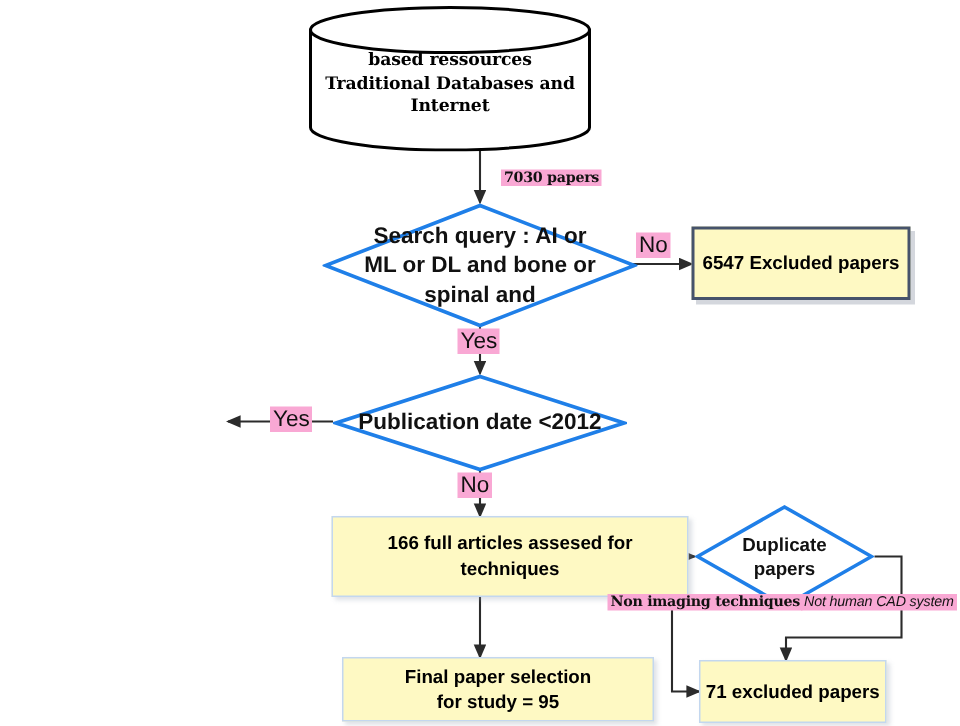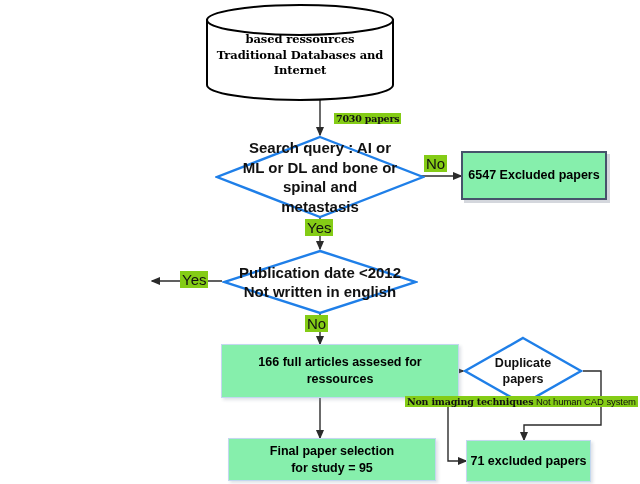--- a/index.html
+++ b/index.html
@@ -76,21 +76,21 @@
     line-height: 1.3;
     width: 86%;
   }
   .dia-label.big {
     font-size: 12.5px;
   }
 
   
   .box {
     z-index: 3;
-    background: #86efac;
+    background: #fef9c3;
     color: #000000;
     font-weight: bold;
     font-size: 12.5px;
     line-height: 1.35;
     justify-content: center;
   }
   .box.hard {
     border: 2px solid #46536b;
     box-shadow: 3px 3px 0 rgba(120,130,150,0.32);
   }
@@ -98,21 +98,21 @@
     border: 1px solid #c3d7ef;
     box-shadow: 2px 2px 3px rgba(150,160,175,0.30);
   }
 
   
   .elabel {
     position: absolute;
     z-index: 4;
     color: #111111;
     white-space: nowrap;
-    background: #84cc16;
+    background: #f9a8d4;
     padding: 0 2px;
   }
   .elabel.sans {
     font-family: "Liberation Sans", sans-serif;
     font-size: 15px;
   }
   .elabel.serif {
     font-family: "DejaVu Serif", "Liberation Serif", serif;
     font-size: 9.5px;
     font-weight: bold;
@@ -169,43 +169,41 @@
     </div>
   </div>
 
   <div class="node diamond" style="left:215px; top:135px; width:210px; height:84px;">
     <svg class="dia-svg" width="210" height="84" viewBox="0 0 210 84">
       <polygon points="105,2 208,42 105,82 2,42" fill="#ffffff" stroke="#1f7fe8" stroke-width="2.4"></polygon>
     </svg>
     <div class="dia-label">
       <div>Search query : AI or</div>
       <div>ML or DL and bone or spinal and</div>
-      <div>metastasis</div>
     </div>
   </div>
 
   <div class="node box hard" style="left:461px; top:151px; width:146px; height:49px;">
     <span>6547 Excluded papers</span>
   </div>
 
   <div class="node diamond" style="left:222px; top:249px; width:196px; height:66px;">
     <svg class="dia-svg" width="196" height="66" viewBox="0 0 196 66">
       <polygon points="98,2 194,33 98,64 2,33" fill="#ffffff" stroke="#1f7fe8" stroke-width="2.4"></polygon>
     </svg>
     <div class="dia-label">
       <div>Publication date &lt;2012</div>
-      <div>Not written in english</div>
     </div>
   </div>
 
 
   <div class="node box soft" style="left:221px; top:344px; width:238px; height:54px;">
     <div>
       <div>166 full articles assesed for</div>
-      <div>ressources</div>
+      <div>techniques</div>
     </div>
   </div>
 
   <div class="node diamond" style="left:463px; top:336px; width:120px; height:70px;">
     <svg class="dia-svg" width="120" height="70" viewBox="0 0 120 70">
       <polygon points="60,2 118,35 60,68 2,35" fill="#ffffff" stroke="#1f7fe8" stroke-width="2.4"></polygon>
     </svg>
     <div class="dia-label big">
       <div>Duplicate</div>
       <div>papers</div>
@@ -228,15 +226,15 @@
   <div class="elabel sans" style="left:424px; top:155px;">No</div>
 
   <div class="elabel sans" style="left:305px; top:219px;">Yes</div>
 
   <div class="elabel sans" style="left:180px; top:271px;">Yes</div>
 
   <div class="elabel sans" style="left:305px; top:315px;">No</div>
 
   <div class="elabel serif" style="left:405px; top:396px;">Non imaging techniques</div>
 
-  <div class="elabel thin" style="left:534px; top:396px;">Not human CAD system</div>
+  <div class="elabel thin" style="left:534px; top:396px;font-style:italic;">Not human CAD system</div>
 
 </div>
 
 </body></html>

